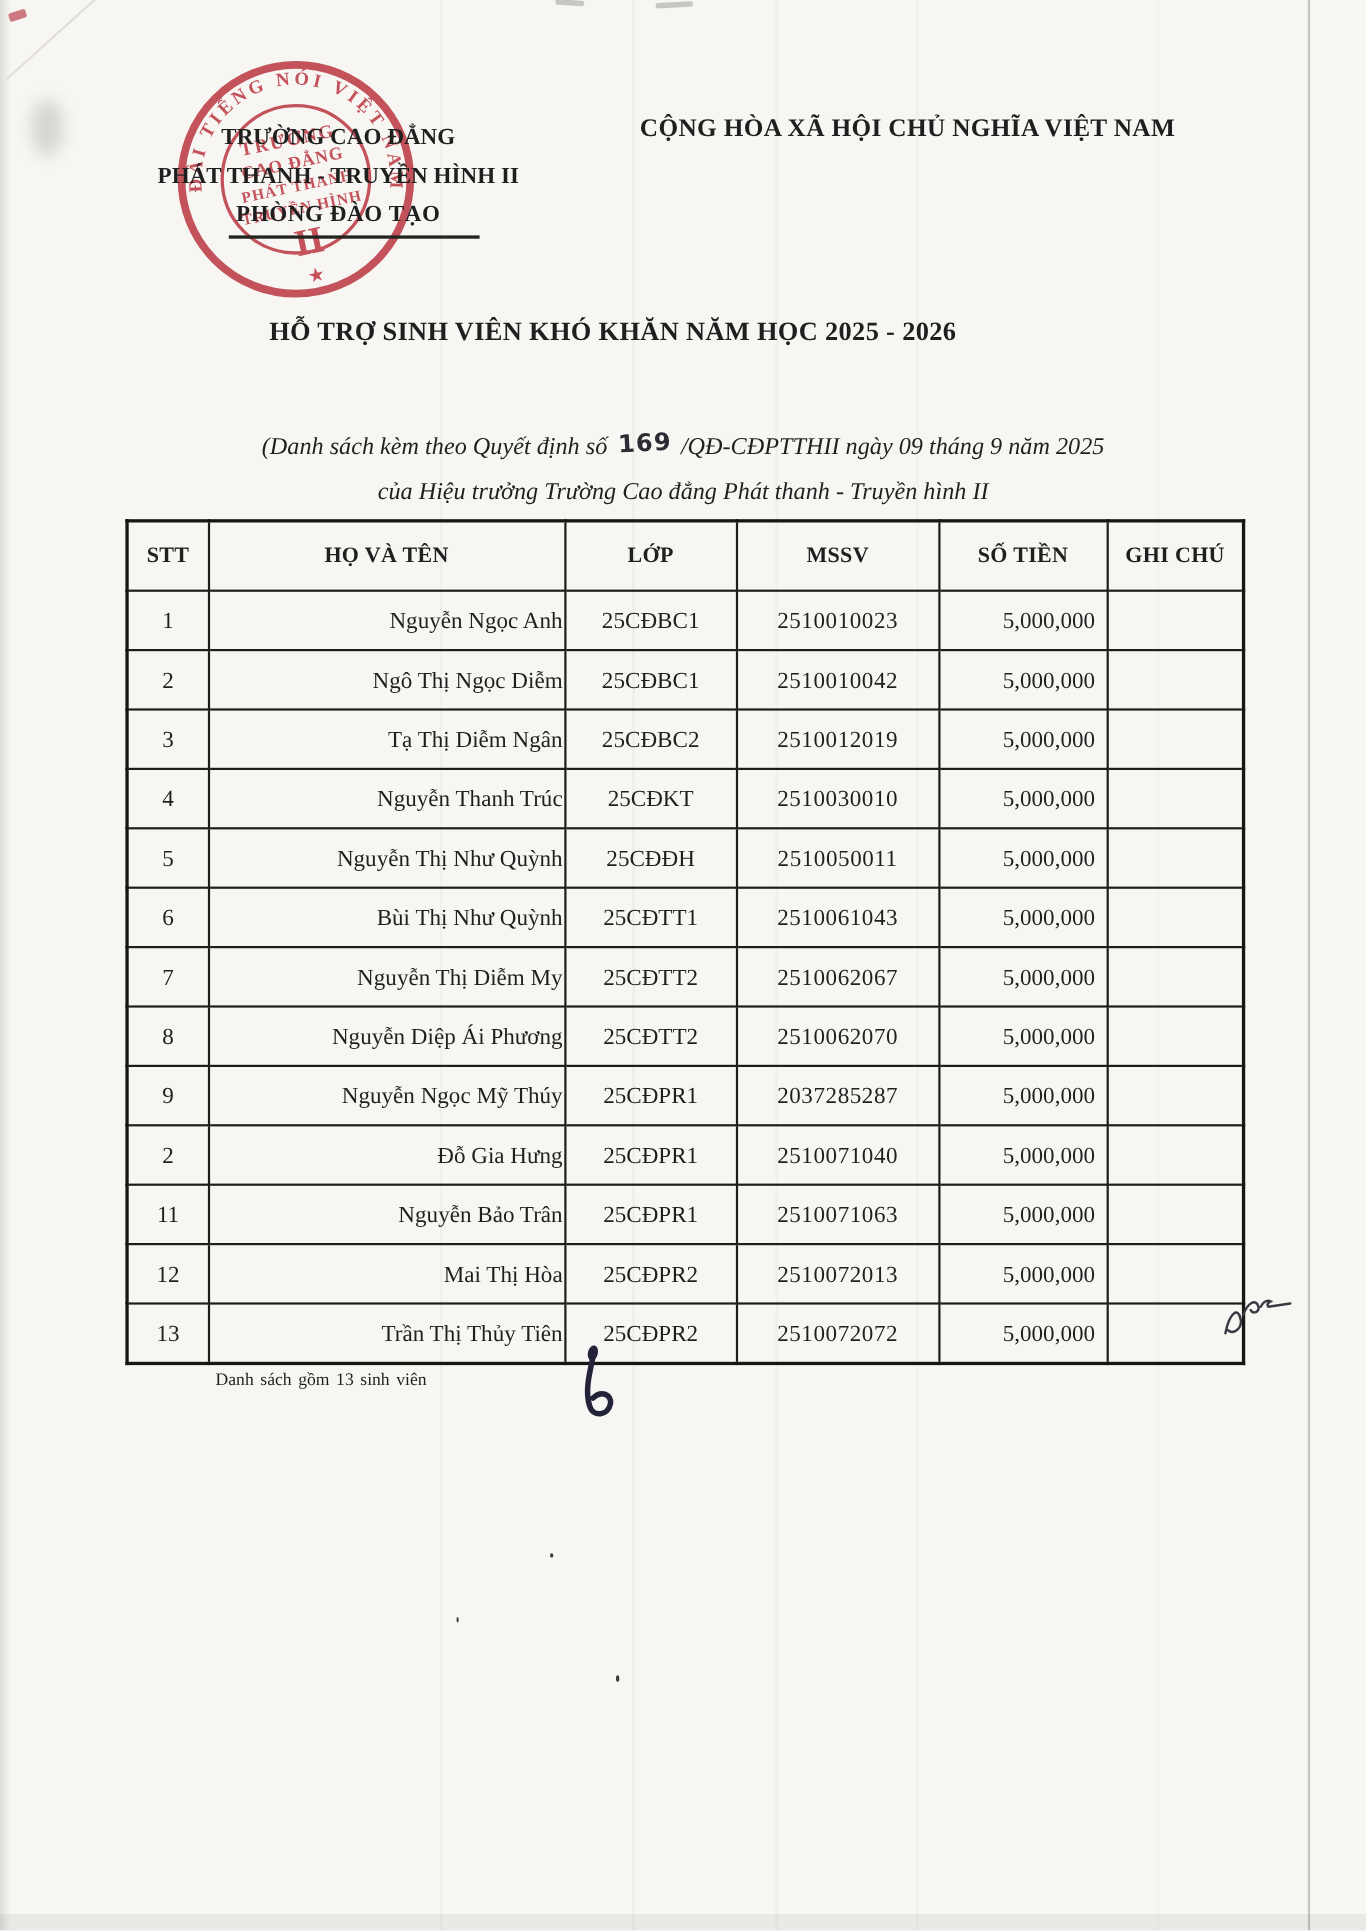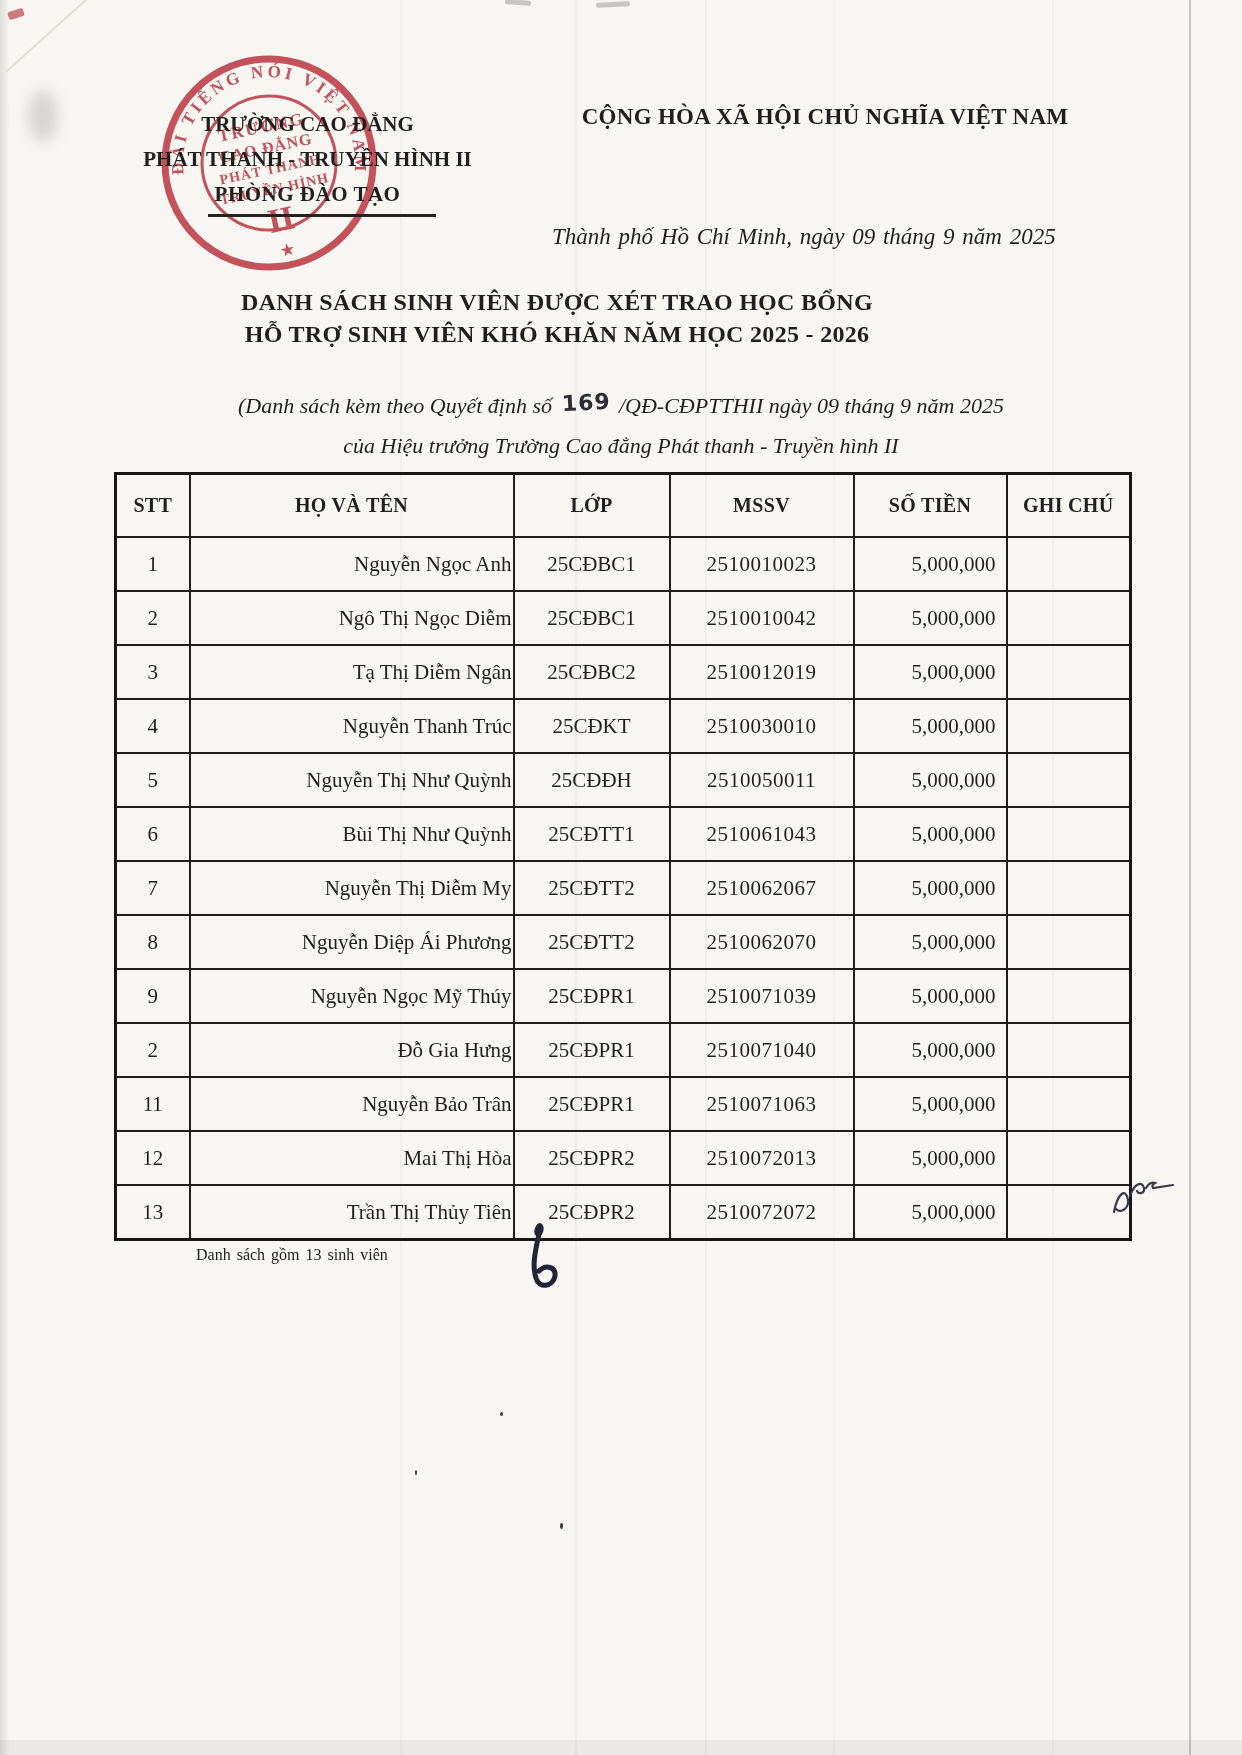--- a/index.html
+++ b/index.html
@@ -123,24 +123,22 @@
   <div class="hdr-left">
     <div class="l1">TRƯỜNG CAO ĐẲNG</div>
     <div class="l2">PHÁT THANH - TRUYỀN HÌNH II</div>
     <div class="l3">PHÒNG ĐÀO TẠO</div>
     <span class="rule"></span>
   </div>
 
   <div class="hdr-right">
     <div class="l1">CỘNG HÒA XÃ HỘI CHỦ NGHĨA VIỆT NAM</div>
   </div>
-  <div class="dateline">Thành phố Hồ Chí Minh, ngày 09 tháng 9 năm 2025</div>
 
   <div class="title">
-    <div>DANH SÁCH SINH VIÊN ĐƯỢC XÉT TRAO HỌC BỔNG</div>
     <div>HỖ TRỢ SINH VIÊN KHÓ KHĂN NĂM HỌC 2025 - 2026</div>
   </div>
 
   <div class="subtitle">
     <div><span>(Danh sách kèm theo Quyết định số</span><span class="decision-no">169</span><span>/QĐ-CĐPTTHII ngày 09 tháng 9 năm 2025</span></div>
     <div>của Hiệu trưởng Trường Cao đẳng Phát thanh - Truyền hình II</div>
   </div>
 
   <table class="roster">
     <colgroup>
@@ -223,21 +221,21 @@
       <td class="c-name">Nguyễn Diệp Ái Phương</td>
       <td class="c-lop">25CĐTT2</td>
       <td class="c-mssv">2510062070</td>
       <td class="c-tien">5,000,000</td>
       <td class="c-ghichu"></td>
     </tr>
         <tr>
       <td class="c-stt">9</td>
       <td class="c-name">Nguyễn Ngọc Mỹ Thúy</td>
       <td class="c-lop">25CĐPR1</td>
-      <td class="c-mssv">2510071039</td>
+      <td class="c-mssv">2037285287</td>
       <td class="c-tien">5,000,000</td>
       <td class="c-ghichu"></td>
     </tr>
         <tr>
       <td class="c-stt">2</td>
       <td class="c-name">Đỗ Gia Hưng</td>
       <td class="c-lop">25CĐPR1</td>
       <td class="c-mssv">2510071040</td>
       <td class="c-tien">5,000,000</td>
       <td class="c-ghichu"></td>

